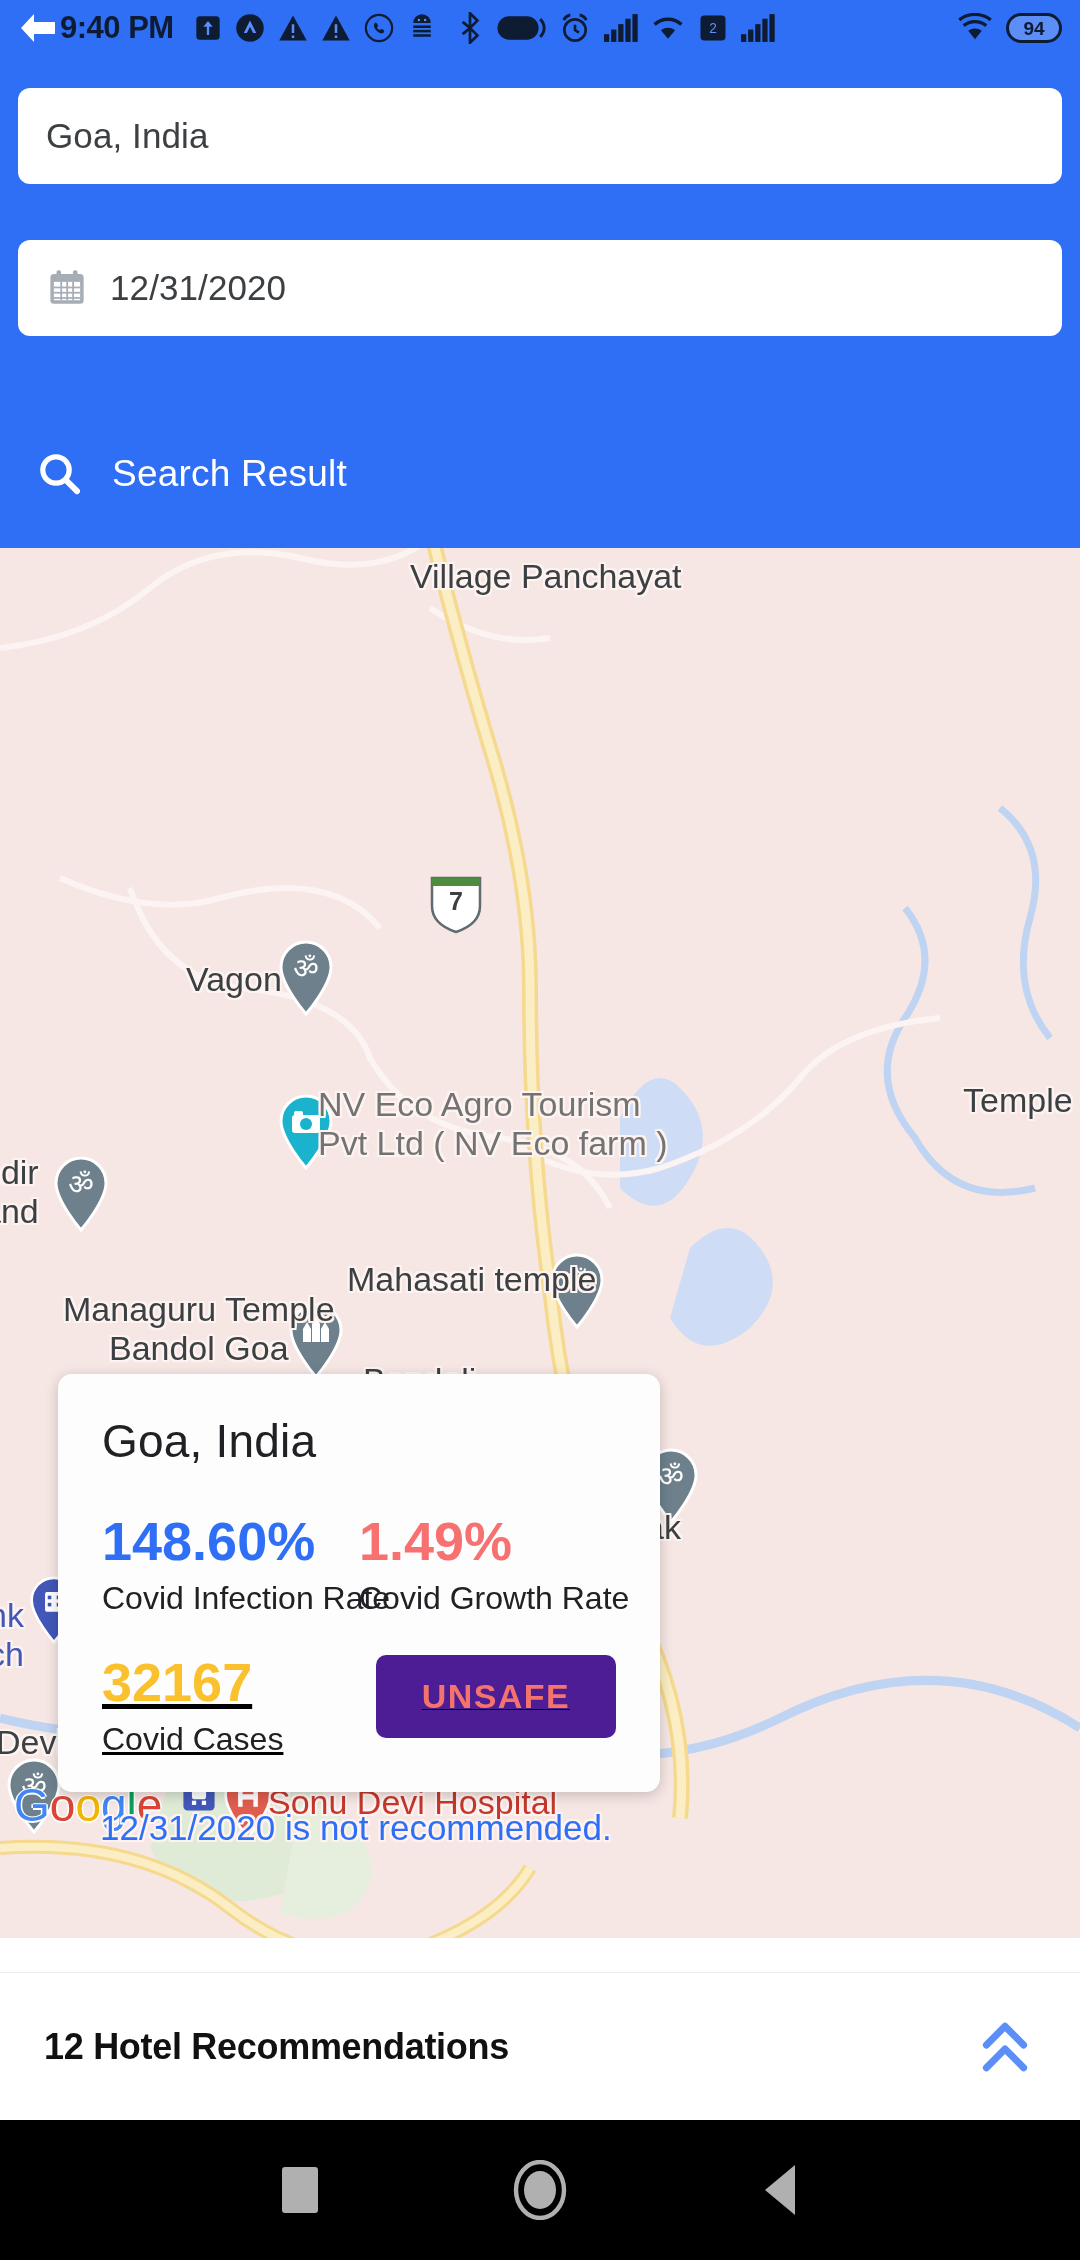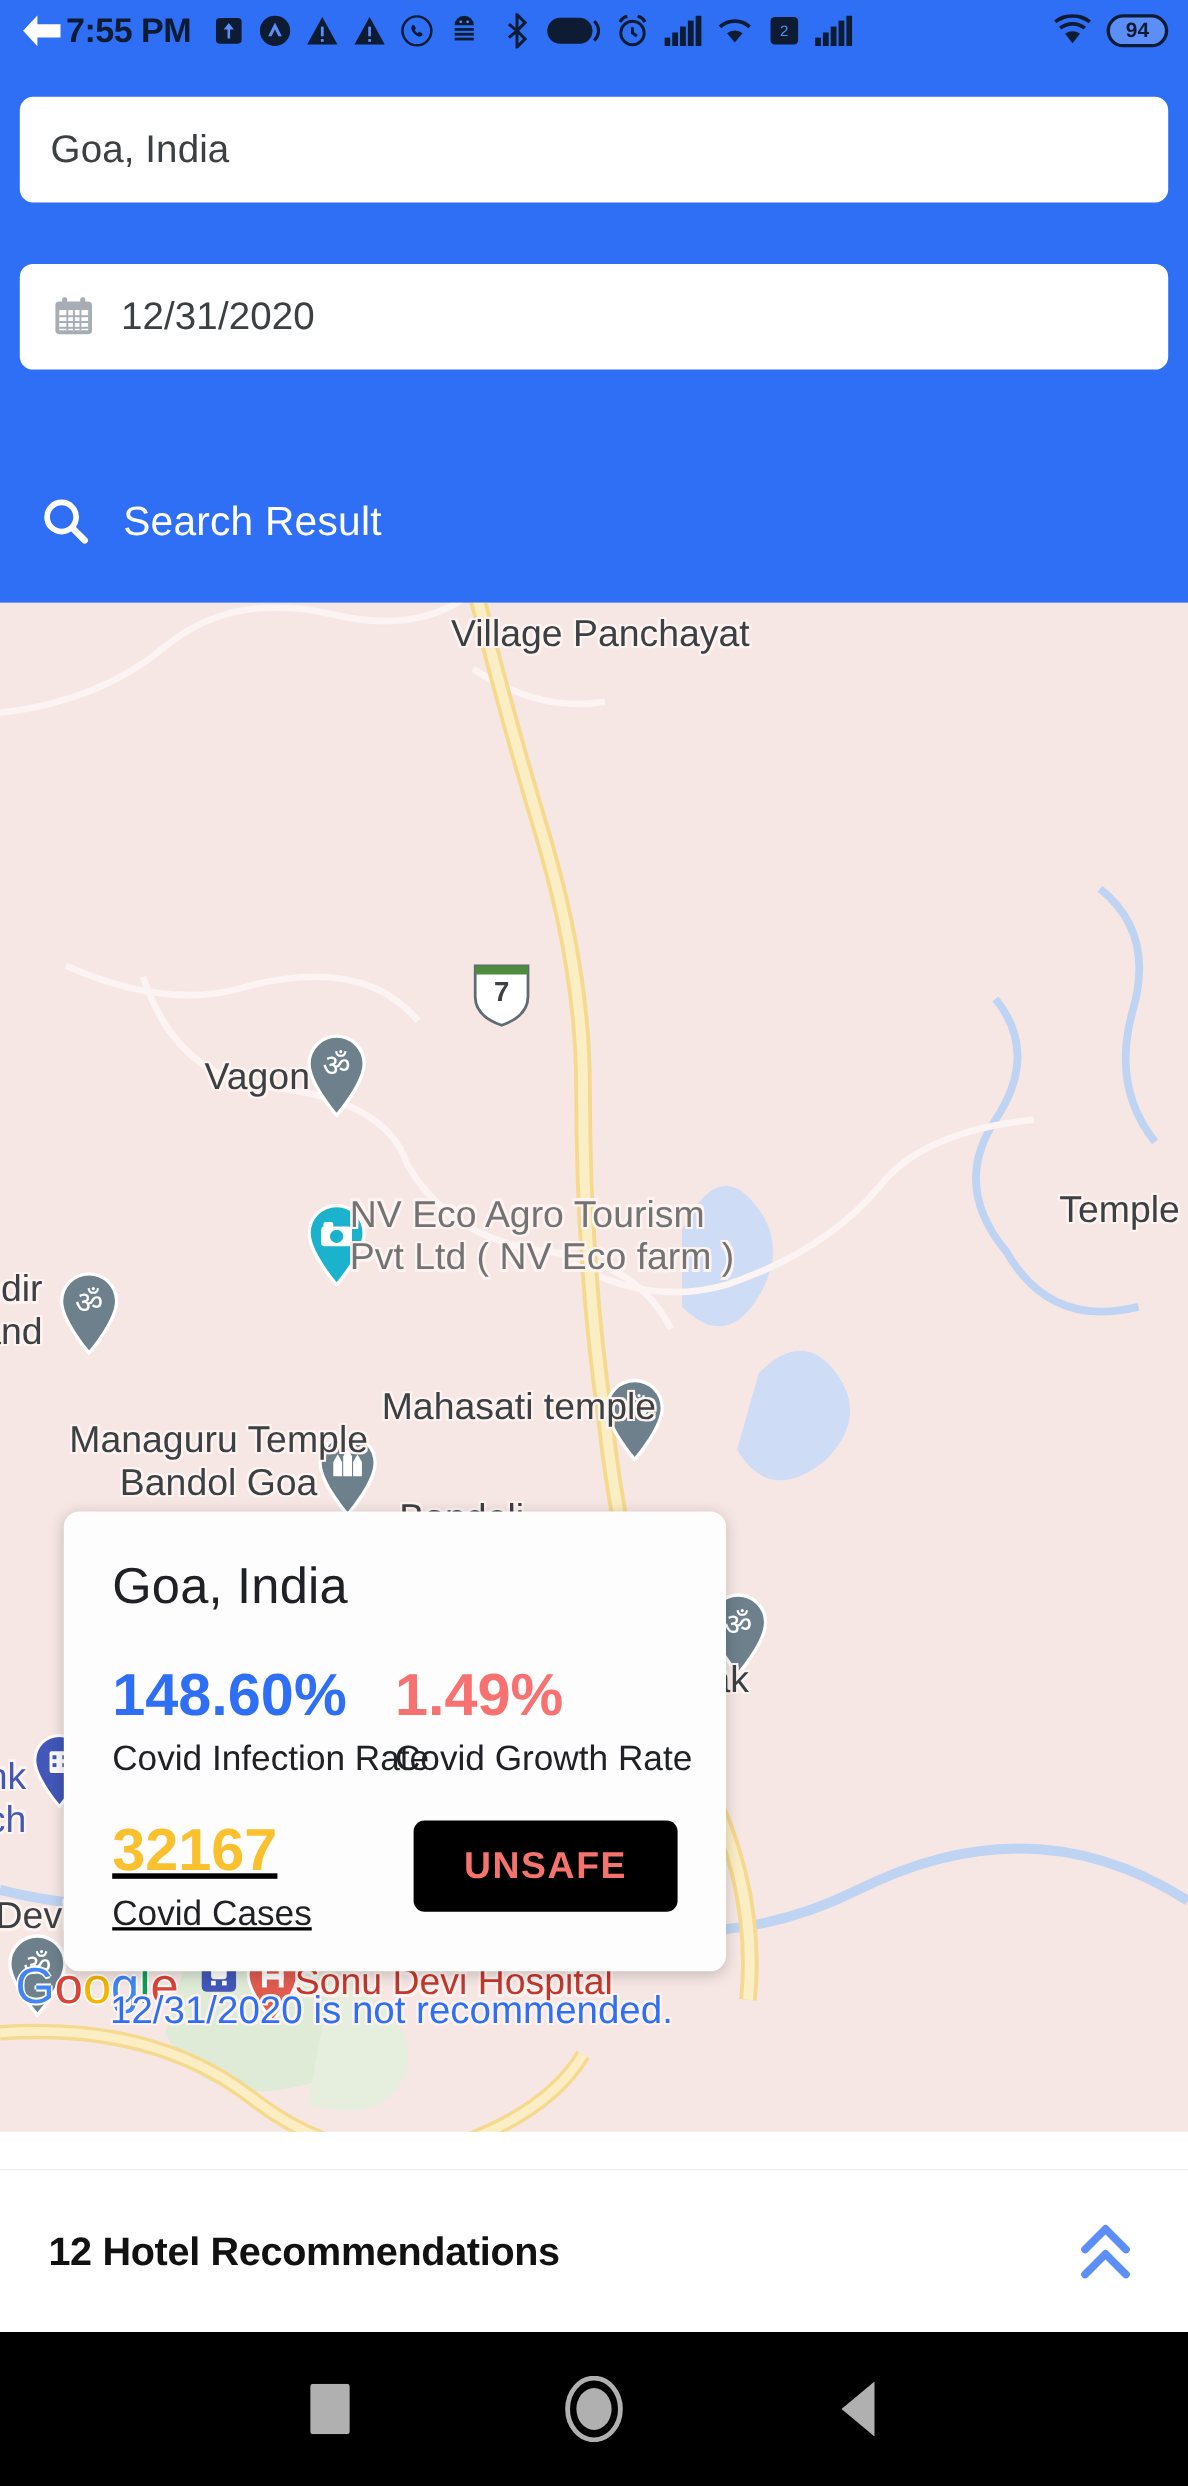--- a/index.html
+++ b/index.html
@@ -99,21 +99,21 @@
   }
   .stat-row { display: flex; }
   .stat { width: 50%; }
   .stat-val { font-size: 54px; font-weight: 700; line-height: 1.0; margin-bottom: 12px; }
   .stat-val.blue   { color: #2F6FF5; }
   .stat-val.red    { color: #F87171; }
   .stat-val.yellow { color: #FBC02D; }
   .stat-lbl { font-size: 32px; color: #202124; font-weight: 400; white-space: nowrap; }
   .stat-row2 { display: flex; align-items: flex-start; margin-top: 38px; text-decoration: underline; }
   .badge {
-    margin-left: auto; background: #000000; border-radius: 10px;
+    margin-left: auto; background: #4c1d95; border-radius: 10px;
     padding: 22px 46px; display: inline-block;
   }
   .badge span { font-size: 34px; font-weight: 700; color: #F4736C; letter-spacing: 1.4px; }
 
   
   .bottom-sheet {
     position: absolute; left: 0; top: 1972px; width: 1080px; height: 148px;
     background: #ffffff;
     display: flex; align-items: center; padding: 0 44px;
     border-top: 1px solid #ececec;
@@ -132,21 +132,21 @@
 <body>
 
 <div id="screen">
 
   <div class="header">
 
     <div class="statusbar">
       <svg class="sb-back" viewBox="0 0 40 34">
         <path d="M16 3 L3 17 L16 31 L16 23 L37 23 L37 11 L16 11 Z" fill="#ffffff"></path>
       </svg>
-      <div class="sb-time">7:55 PM</div>
+      <div class="sb-time">9:40 PM</div>
       <div class="sb-icons">
         <svg width="28" height="28" viewBox="0 0 24 24">
             <rect x="2" y="2" width="20" height="20" rx="3" fill="#0d1b33"></rect>
             <path d="M12 6 L16 11 L13 11 L13 18 L11 18 L11 11 L8 11 Z" fill="#5b8ef7"></path>
           </svg>
         <svg width="30" height="30" viewBox="0 0 24 24">
             <circle cx="12" cy="12" r="11" fill="#0d1b33"></circle>
             <path d="M7 16 L12 6 L17 16 L14.5 16 L12 11 L9.5 16 Z" fill="#5b8ef7"></path>
           </svg>
         <svg width="30" height="28" viewBox="0 0 24 22">

